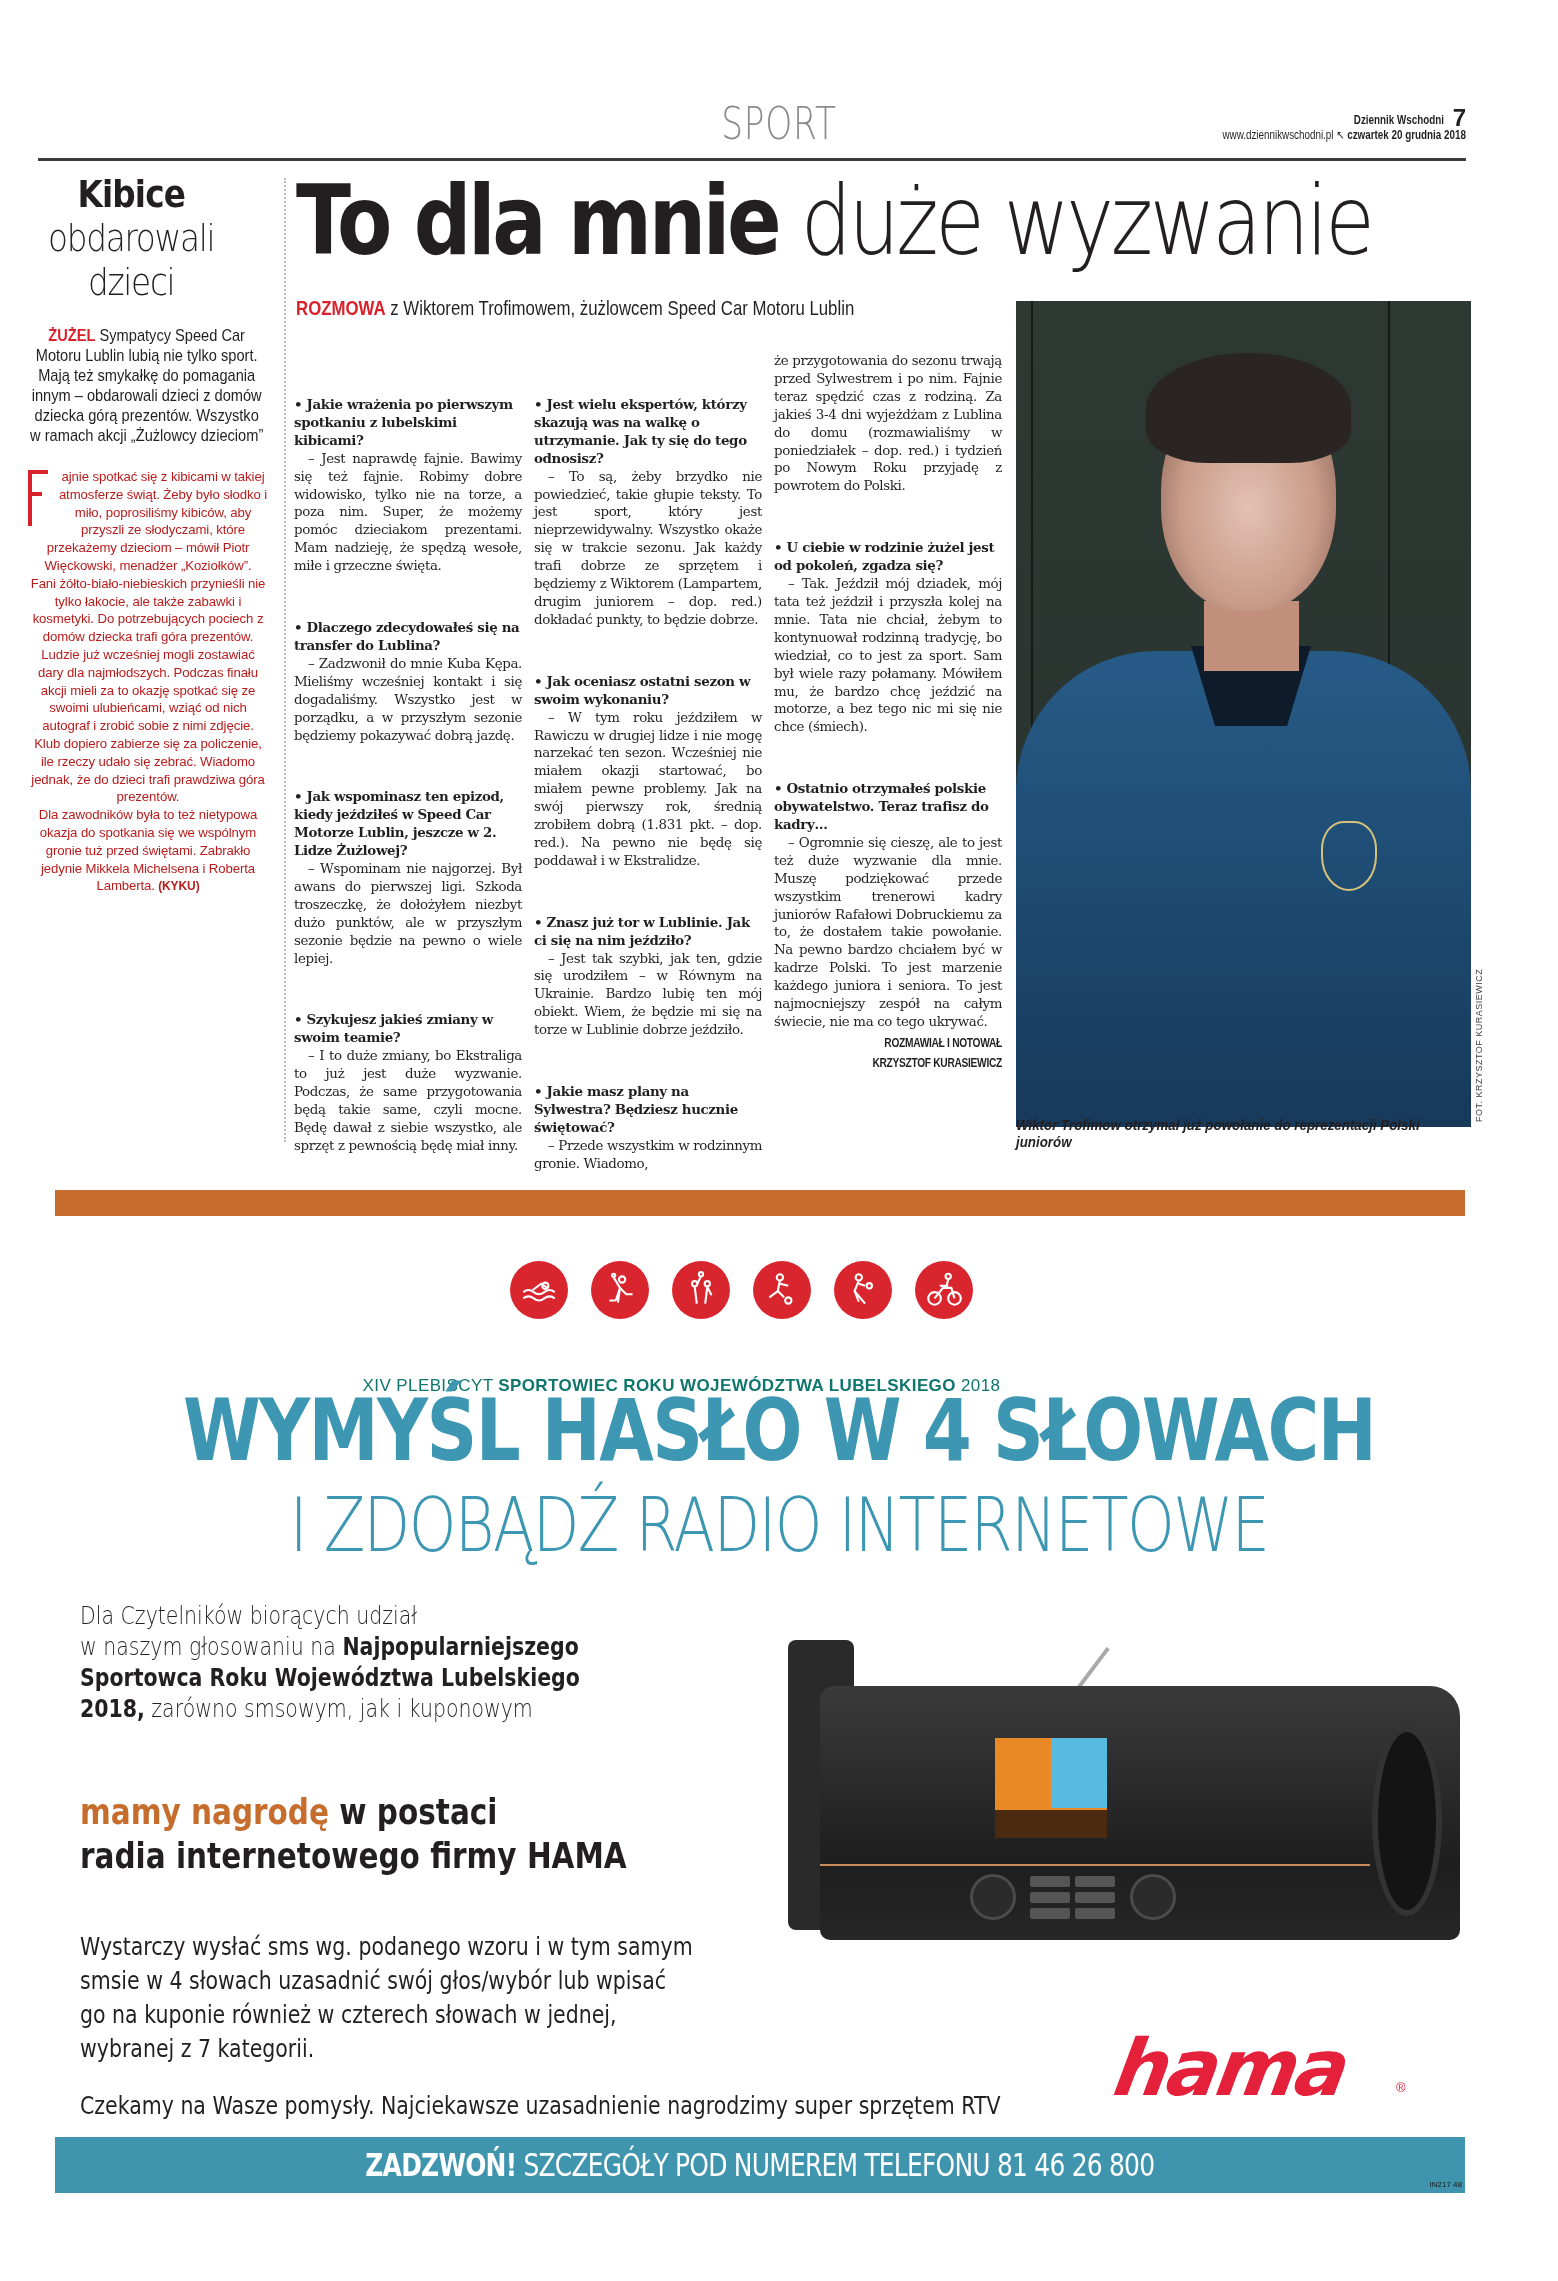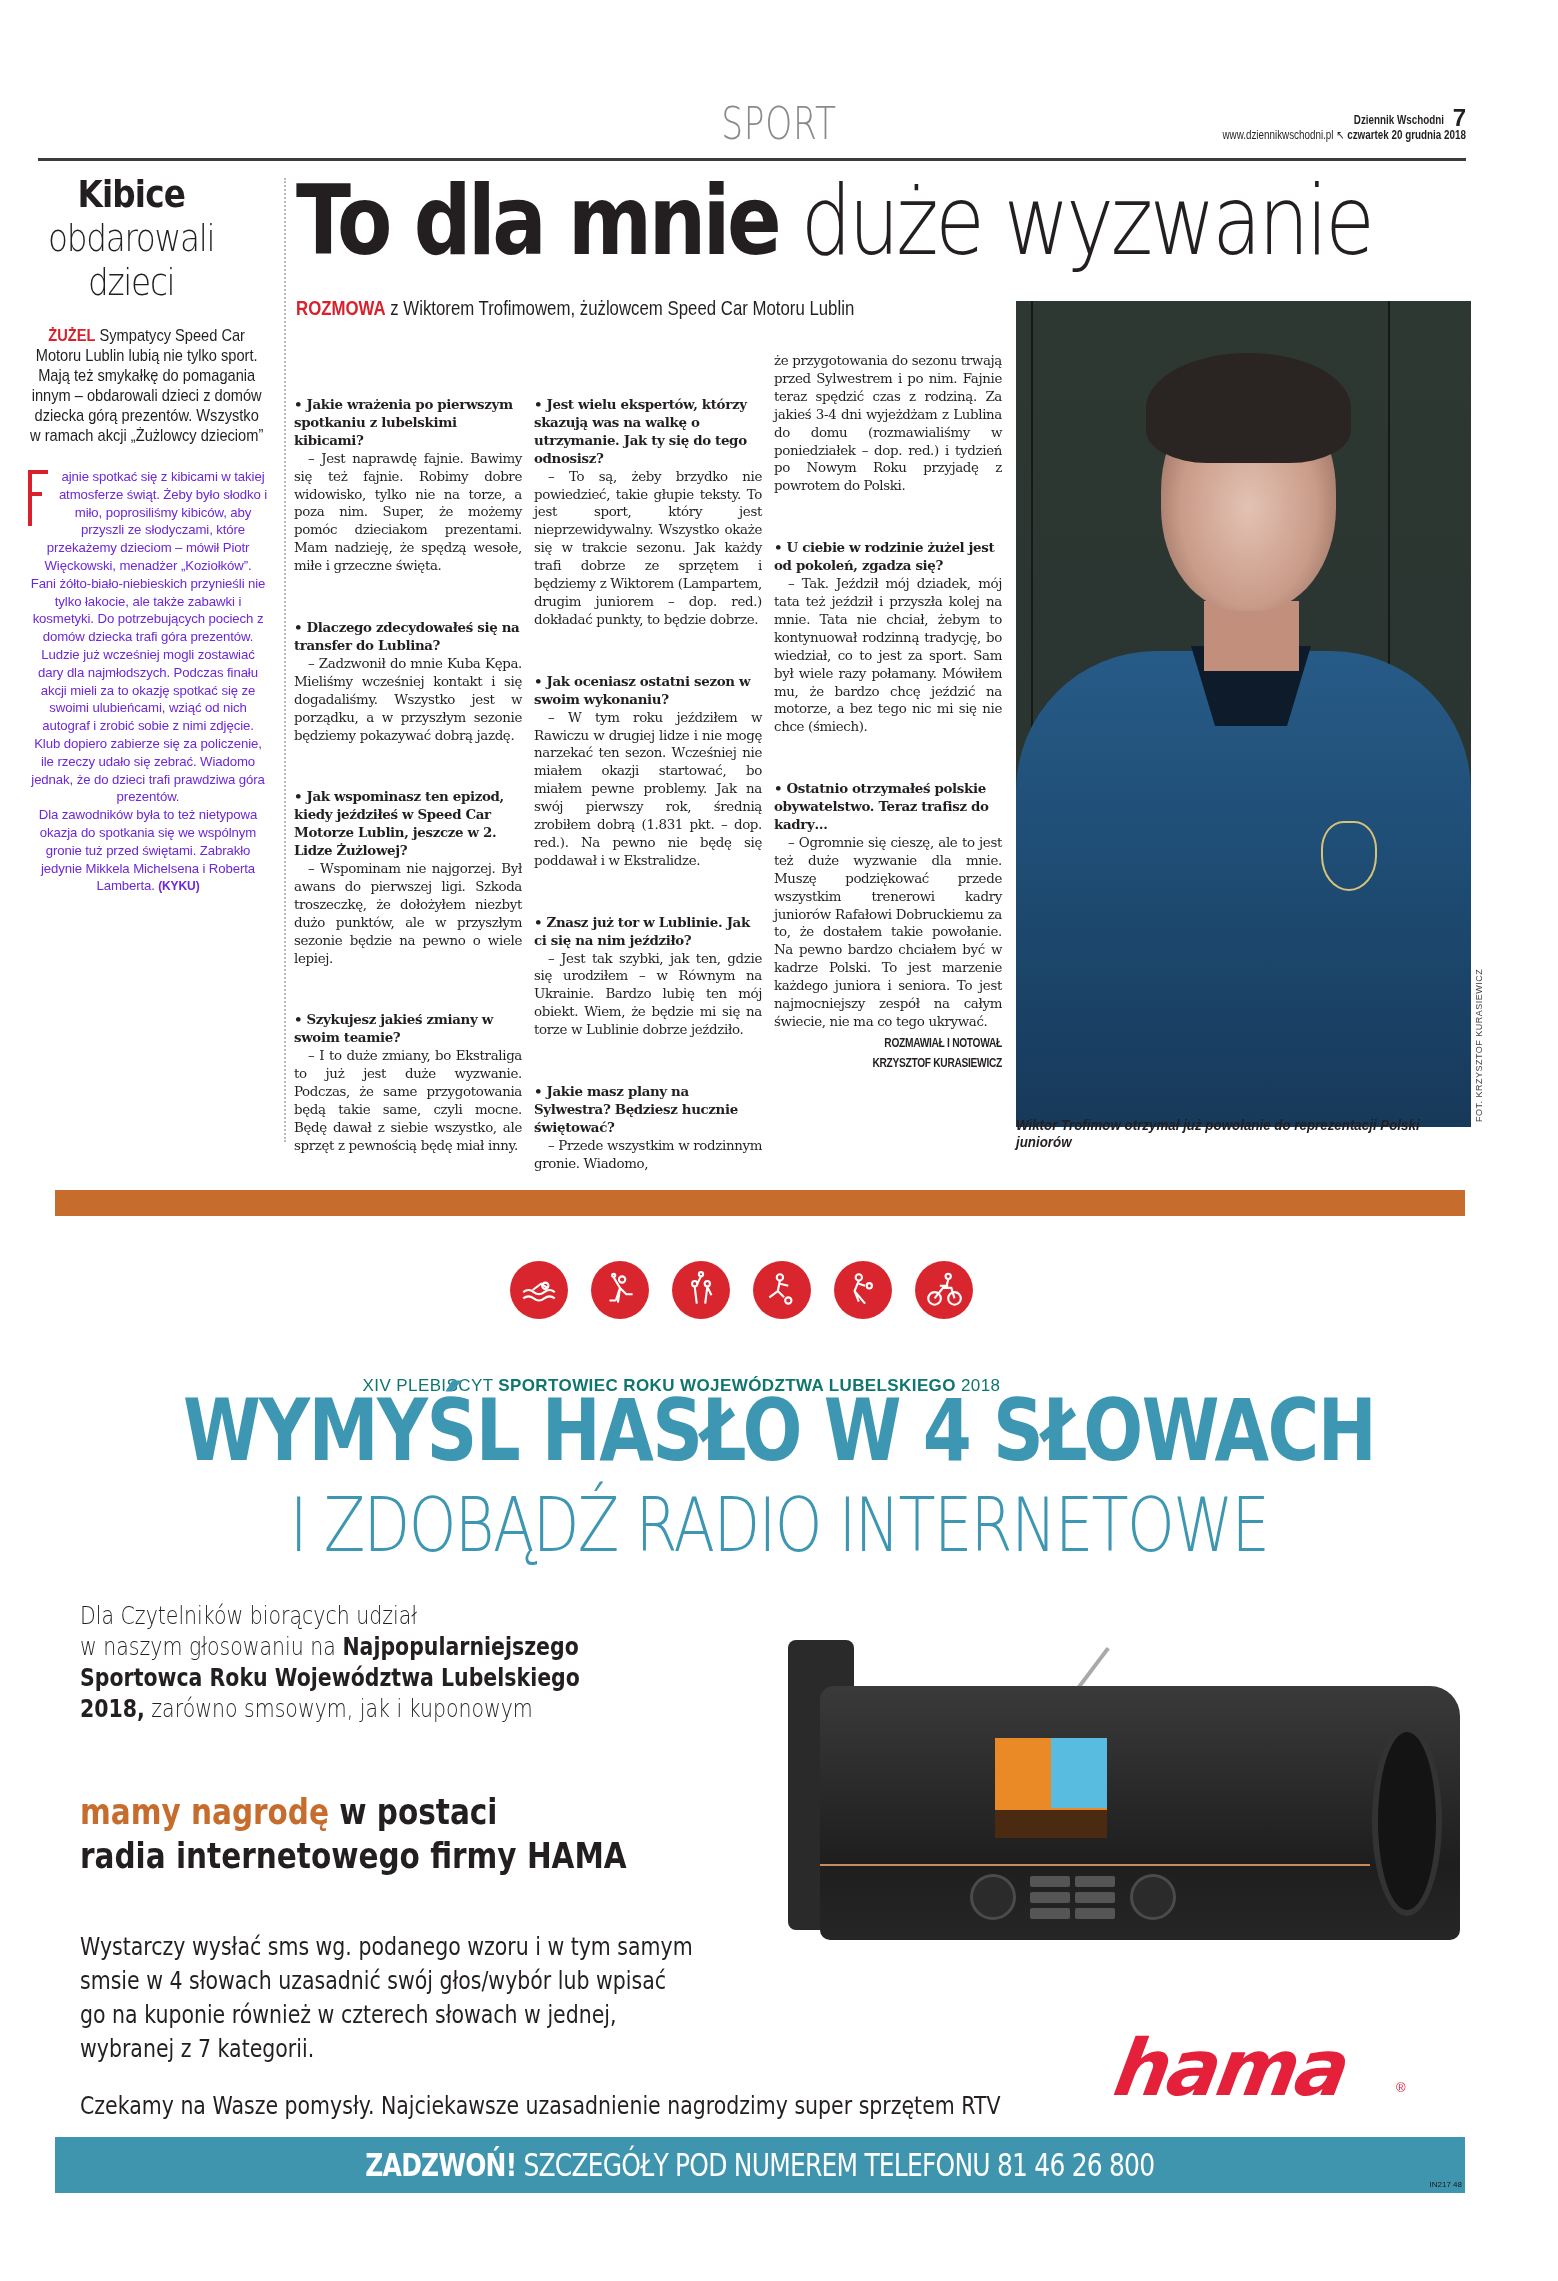--- a/index.html
+++ b/index.html
@@ -14,21 +14,21 @@
   .hdr-line2 { font-size: 12px; margin-top: -4px; transform: scaleX(0.82); transform-origin: right; white-space: nowrap; }
   .hdr-line2 b { font-weight: bold; }
   .hdr-rule { position: absolute; left: 38px; right: 92px; top: 158px; height: 3px; background: #3b3b3b; }
 
   
   .side { position: absolute; left: 28px; top: 172px; width: 240px; text-align: center; }
   .side-title1 { font-family: "DejaVu Sans", sans-serif; font-weight: bold; font-size: 38px; line-height: 44px; letter-spacing: -1px; transform: scaleX(0.86); transform-origin: left; }
   .side-title2 { font-family: "DejaVu Sans", sans-serif; font-weight: 200; font-size: 38px; line-height: 44px; letter-spacing: -1.5px; transform: scaleX(0.86); transform-origin: left; white-space: nowrap; }
   .side-lead { margin-top: 22px; font-family: "Liberation Sans Narrow", "Liberation Sans", sans-serif; font-size: 17px; line-height: 20px; transform: scaleX(0.86); transform-origin: left; width: 276px; }
   .side-lead .kw { color: #d9212b; font-weight: bold; }
-  .side-body { margin-top: 22px; font-size: 13.2px; line-height: 17.8px; color: #6d28d9; letter-spacing: -0.1px; }
+  .side-body { margin-top: 22px; font-size: 13.2px; line-height: 17.8px; color: #b91c1c; letter-spacing: -0.1px; }
   .dropcap { float: left; width: 24px; height: 56px; border-left: 4px solid #d9212b; position: relative; margin-right: 6px; margin-top: 2px; }
   .dropcap::before { content: ""; position: absolute; left: -4px; top: 0; width: 20px; height: 4px; background: #d9212b; }
   .dropcap::after { content: ""; position: absolute; left: -4px; top: 22px; width: 14px; height: 4px; background: #d9212b; }
   .side-body .sig { font-weight: bold; font-size: 12px; }
 
   .vsep { position: absolute; left: 284px; top: 178px; height: 964px; border-left: 2px dotted #b9b9b9; }
 
   
   .title { position: absolute; left: 296px; top: 166px; white-space: nowrap; font-family: "DejaVu Sans", sans-serif; font-size: 96px; line-height: 110px; letter-spacing: -4px; transform: scaleX(0.84); transform-origin: left; }
   .title .b { font-weight: bold; }

